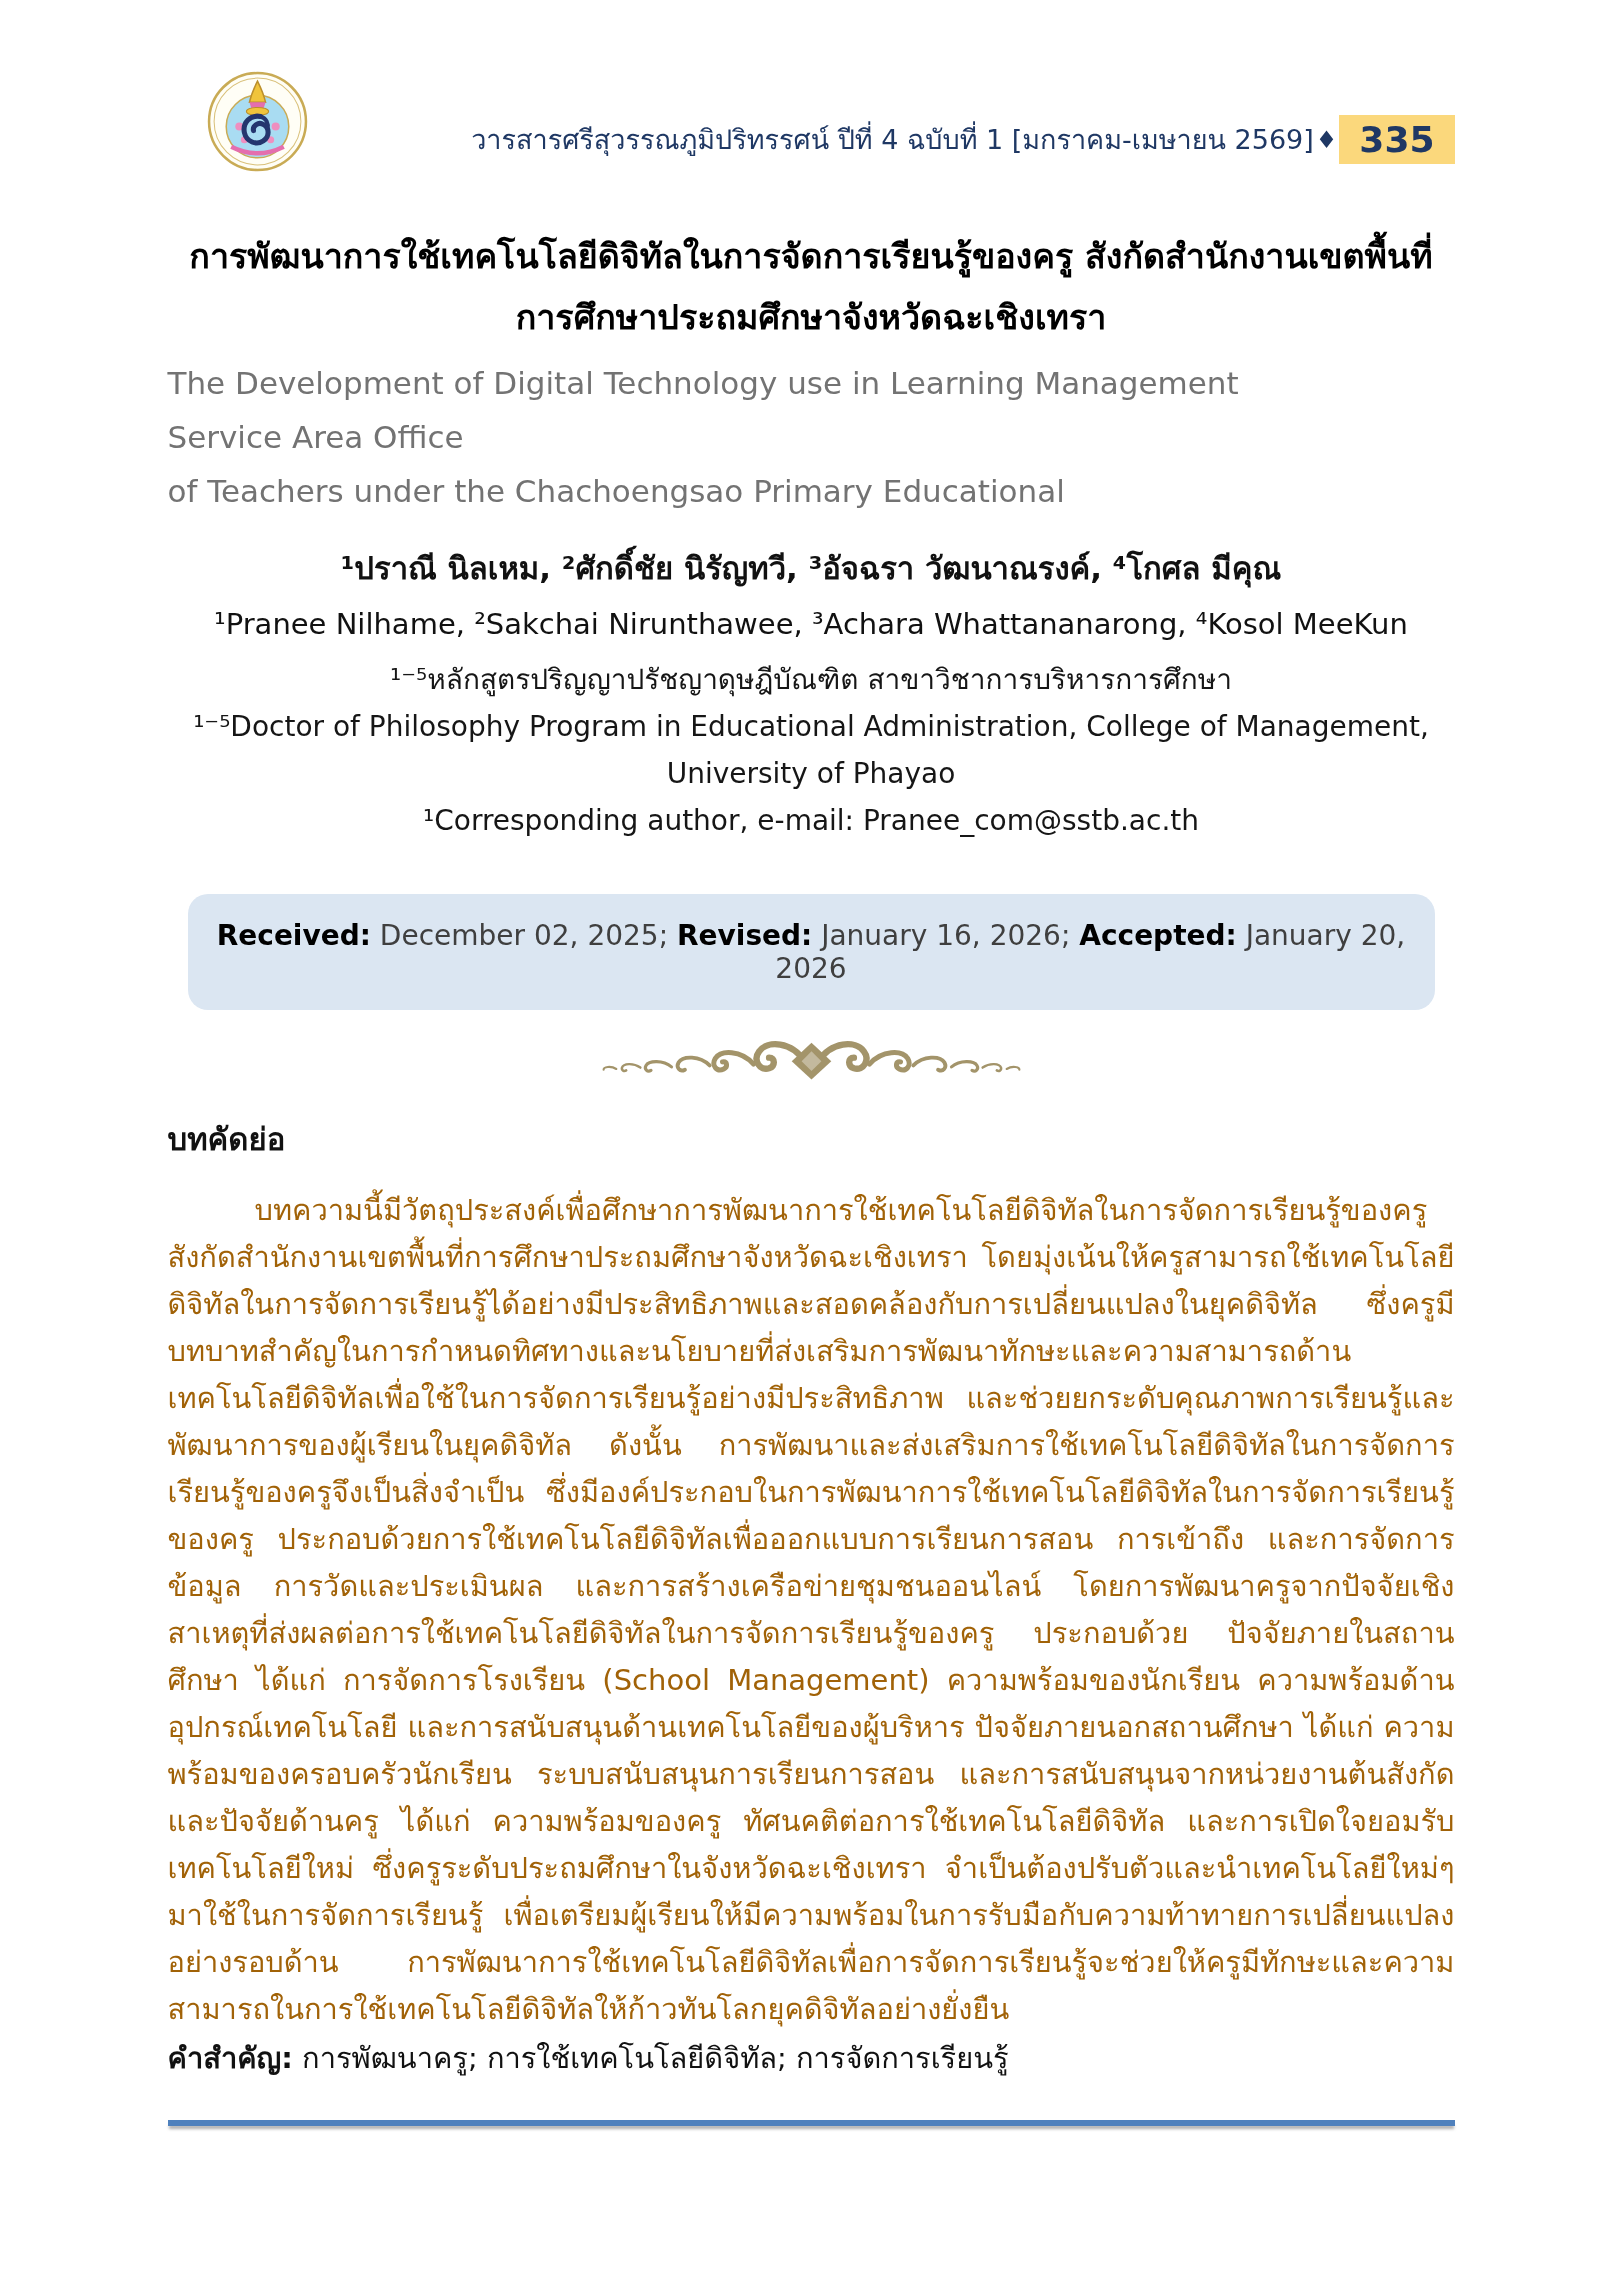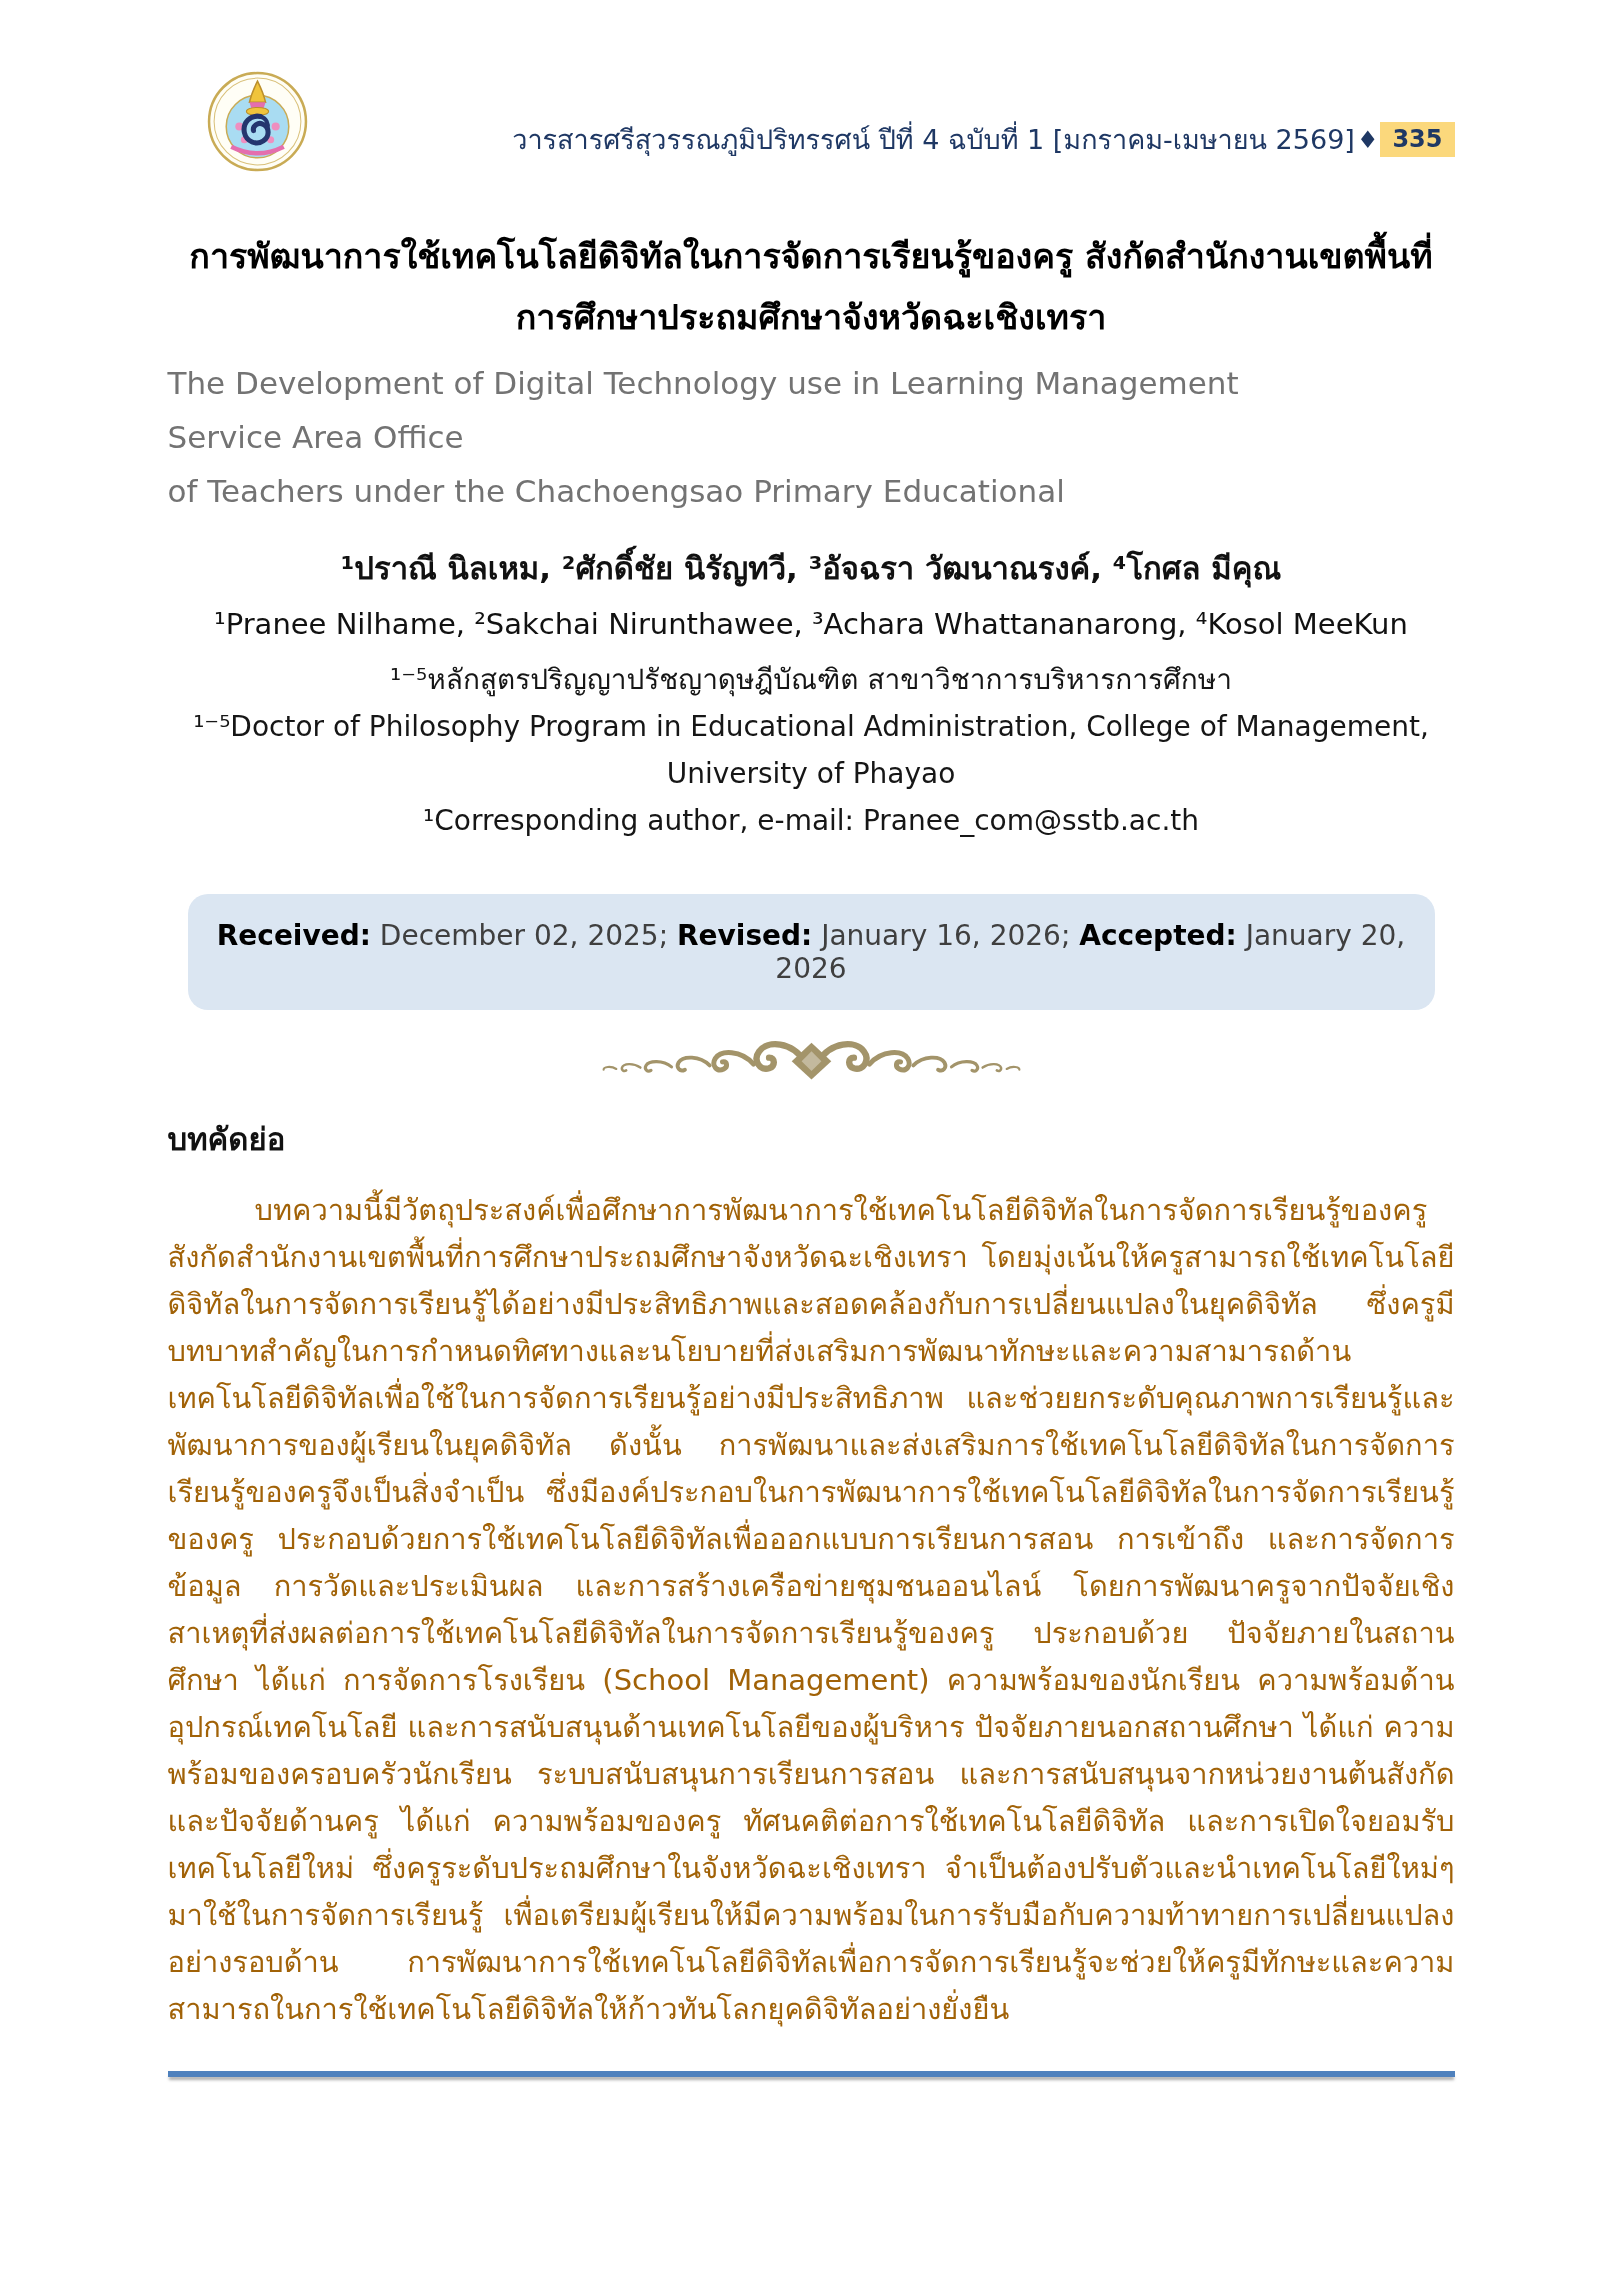--- a/index.html
+++ b/index.html
@@ -15,21 +15,21 @@
     padding:63px 0 0 36px;height:113px;
   }
   .logo{width:107px;height:107px;flex:0 0 auto;}
   .header-line{
     font-size:27px;color:#1f3864;white-space:nowrap;
     display:flex;align-items:center;gap:2px;padding-top:40px;
   }
   .diamond{color:#1f3864;font-size:24px;}
   .page-badge{
     background:#fbd87c;color:#1f3864;font-weight:bold;
-    padding:3px 12px;font-size:24px;line-height:1.2;
+    padding:3px 20px;font-size:36px;line-height:1.2;
   }
   
   .title-th{margin-top:50px;text-align:center;font-size:34px;font-weight:bold;line-height:61px;color:#000;}
   .title-en{text-align:left;font-size:31px;font-weight:400;line-height:54px;color:#737373;margin-top:8px;}
   
   .authors-th{margin-top:30px;text-align:center;font-size:31px;font-weight:bold;line-height:40px;}
   .authors-en{margin-top:16px;text-align:center;font-size:29px;line-height:40px;}
   .affil{margin-top:12px;text-align:center;font-size:28px;line-height:47px;color:#161616;}
   
   .received-bar{
@@ -118,18 +118,21 @@
           <path d="M74 47 C66 42 56 44 56 48" stroke-width="3"></path>
         </g>
         <use href="#flourish-left" transform="translate(700 0) scale(-1 1)"></use>
       </g>
       <path d="M350 10 L378 36 L350 62 L322 36 Z" fill="#a3946a"></path>
       <path d="M350 22 L364 36 L350 50 L336 36 Z" fill="#ffffff" opacity="0.35"></path>
     </svg>
 
     <div class="abs-heading">บทคัดย่อ</div>
     <div class="abs-body">บทความนี้มีวัตถุประสงค์เพื่อศึกษาการพัฒนาการใช้เทคโนโลยีดิจิทัลในการจัดการเรียนรู้ของครูสังกัดสำนักงานเขตพื้นที่การศึกษาประถมศึกษาจังหวัดฉะเชิงเทรา โดยมุ่งเน้นให้ครูสามารถใช้เทคโนโลยีดิจิทัลในการจัดการเรียนรู้ได้อย่างมีประสิทธิภาพและสอดคล้องกับการเปลี่ยนแปลงในยุคดิจิทัล ซึ่งครูมีบทบาทสำคัญในการกำหนดทิศทางและนโยบายที่ส่งเสริมการพัฒนาทักษะและความสามารถด้านเทคโนโลยีดิจิทัลเพื่อใช้ในการจัดการเรียนรู้อย่างมีประสิทธิภาพ และช่วยยกระดับคุณภาพการเรียนรู้และพัฒนาการของผู้เรียนในยุคดิจิทัล ดังนั้น การพัฒนาและส่งเสริมการใช้เทคโนโลยีดิจิทัลในการจัดการเรียนรู้ของครูจึงเป็นสิ่งจำเป็น ซึ่งมีองค์ประกอบในการพัฒนาการใช้เทคโนโลยีดิจิทัลในการจัดการเรียนรู้ของครู ประกอบด้วยการใช้เทคโนโลยีดิจิทัลเพื่อออกแบบการเรียนการสอน การเข้าถึง และการจัดการข้อมูล การวัดและประเมินผล และการสร้างเครือข่ายชุมชนออนไลน์ โดยการพัฒนาครูจากปัจจัยเชิงสาเหตุที่ส่งผลต่อการใช้เทคโนโลยีดิจิทัลในการจัดการเรียนรู้ของครู ประกอบด้วย ปัจจัยภายในสถานศึกษา ได้แก่ การจัดการโรงเรียน (School Management) ความพร้อมของนักเรียน ความพร้อมด้านอุปกรณ์เทคโนโลยี และการสนับสนุนด้านเทคโนโลยีของผู้บริหาร ปัจจัยภายนอกสถานศึกษา ได้แก่ ความพร้อมของครอบครัวนักเรียน ระบบสนับสนุนการเรียนการสอน และการสนับสนุนจากหน่วยงานต้นสังกัด และปัจจัยด้านครู ได้แก่ ความพร้อมของครู ทัศนคติต่อการใช้เทคโนโลยีดิจิทัล และการเปิดใจยอมรับเทคโนโลยีใหม่ ซึ่งครูระดับประถมศึกษาในจังหวัดฉะเชิงเทรา จำเป็นต้องปรับตัวและนำเทคโนโลยีใหม่ๆ มาใช้ในการจัดการเรียนรู้ เพื่อเตรียมผู้เรียนให้มีความพร้อมในการรับมือกับความท้าทายการเปลี่ยนแปลงอย่างรอบด้าน การพัฒนาการใช้เทคโนโลยีดิจิทัลเพื่อการจัดการเรียนรู้จะช่วยให้ครูมีทักษะและความสามารถในการใช้เทคโนโลยีดิจิทัลให้ก้าวทันโลกยุคดิจิทัลอย่างยั่งยืน</div>
+    <div class="keywords">
+      <b>คำสำคัญ:</b><span> การพัฒนาครู; การใช้เทคโนโลยีดิจิทัล; การจัดการเรียนรู้</span>
+    </div>
 
     <div class="bottom-rule"></div>
 
   </div>
 </div>
 
 
 </body></html>

